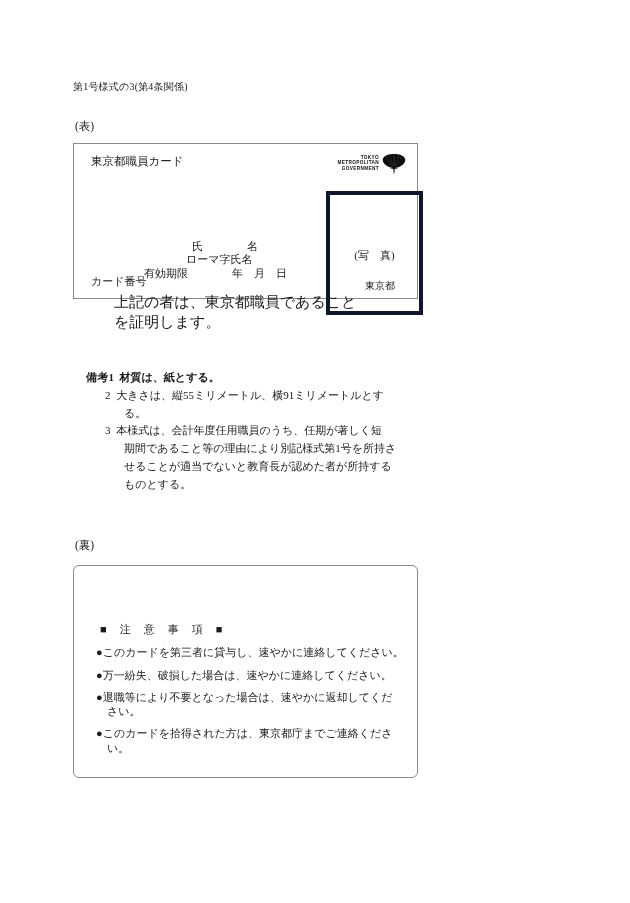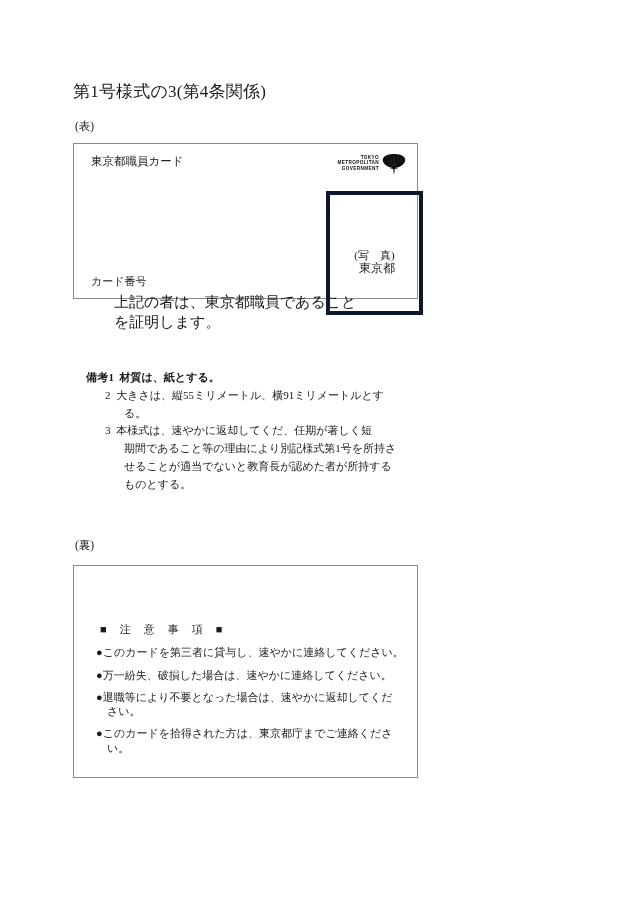--- a/index.html
+++ b/index.html
@@ -21,21 +21,21 @@
     left: 0; top: 0;
     width: 630px;
     height: 903px;
   }
 
   
   .form-no {
     position: absolute;
     left: 73px;
     top: 80px;
-    font-size: 17px;
+    font-size: 10px;
     letter-spacing: 0.2px;
     white-space: nowrap;
   }
 
   .section-label {
     position: absolute;
     left: 75px;
     font-size: 11.5px;
     white-space: nowrap;
   }
@@ -53,20 +53,21 @@
     left: 73px;
     top: 143px;
     width: 345px;
     height: 156px;
   }
   .card-frame.back {
     left: 73px;
     top: 565px;
     width: 345px;
     height: 213px;
+    border-radius: 6px;
   }
 
   
   .card-title {
     position: absolute;
     left: 17px;
     top: 10px;
     font-size: 11.5px;
     white-space: nowrap;
   }
@@ -146,22 +147,22 @@
   .card-number {
     position: absolute;
     left: 17px;
     bottom: 9px;
     font-size: 11px;
     white-space: nowrap;
   }
   .issuer {
     position: absolute;
     right: 22px;
-    bottom: 21px;
-    font-size: 12px;
+    bottom: 5px;
+    font-size: 10px;
     white-space: nowrap;
   }
 
   
   .notes {
     position: absolute;
     left: 86px;
     top: 369px;
     width: 330px;
     font-size: 11px;
@@ -227,20 +228,25 @@
         <path d="M66 19 C64 33 60 48 54 62" stroke="#ffffff" stroke-width="0.9" fill="none" opacity="0.45"></path>
         <path d="M19 25 C25 38 33 51 43 62" stroke="#ffffff" stroke-width="0.8" fill="none" opacity="0.35"></path>
         <path d="M81 25 C75 38 67 51 57 62" stroke="#ffffff" stroke-width="0.8" fill="none" opacity="0.35"></path>
       </svg>
     </div>
 
     <div class="photo-box">
       <span class="photo-label">(写　真)</span>
     </div>
 
+    <div class="field-stack">
+      <span class="field-row field-name">氏　　　　名</span>
+      <span class="field-row field-roman">ローマ字氏名</span>
+      <span class="field-row field-expiry">有効期限　　　　年　月　日</span>
+    </div>
 
     <div class="statement">
       <span class="statement-line">上記の者は、東京都職員であること</span>
       <span class="statement-line">を証明します。</span>
     </div>
 
     <div class="card-number">カード番号</div>
 
     <div class="issuer">東京都</div>
   </div>
@@ -250,21 +256,21 @@
     <div class="note-item n1">
       <span class="note-line"><span class="note-marker">備考1</span>&nbsp;&nbsp;<span>材質は、紙とする。</span></span>
     </div>
 
     <div class="note-item n2">
       <span class="note-line"><span class="note-marker">2</span>&nbsp;&nbsp;<span>大きさは、縦55ミリメートル、横91ミリメートルとす</span></span>
       <span class="note-line note-cont">る。</span>
     </div>
 
     <div class="note-item n3">
-      <span class="note-line"><span class="note-marker">3</span>&nbsp;&nbsp;<span>本様式は、速やかに返却してくだ、任期が著しく短</span></span>
+      <span class="note-line"><span class="note-marker">3</span>&nbsp;&nbsp;<span>本様式は、会計年度任用職員のうち、任期が著しく短</span></span>
       <span class="note-line note-cont">期間であること等の理由により別記様式第1号を所持さ</span>
       <span class="note-line note-cont">せることが適当でないと教育長が認めた者が所持する</span>
       <span class="note-line note-cont">ものとする。</span>
     </div>
   </div>
 
   <div class="section-label back">(裏)</div>
 
   <div class="card-frame back">
     <div class="notice">

